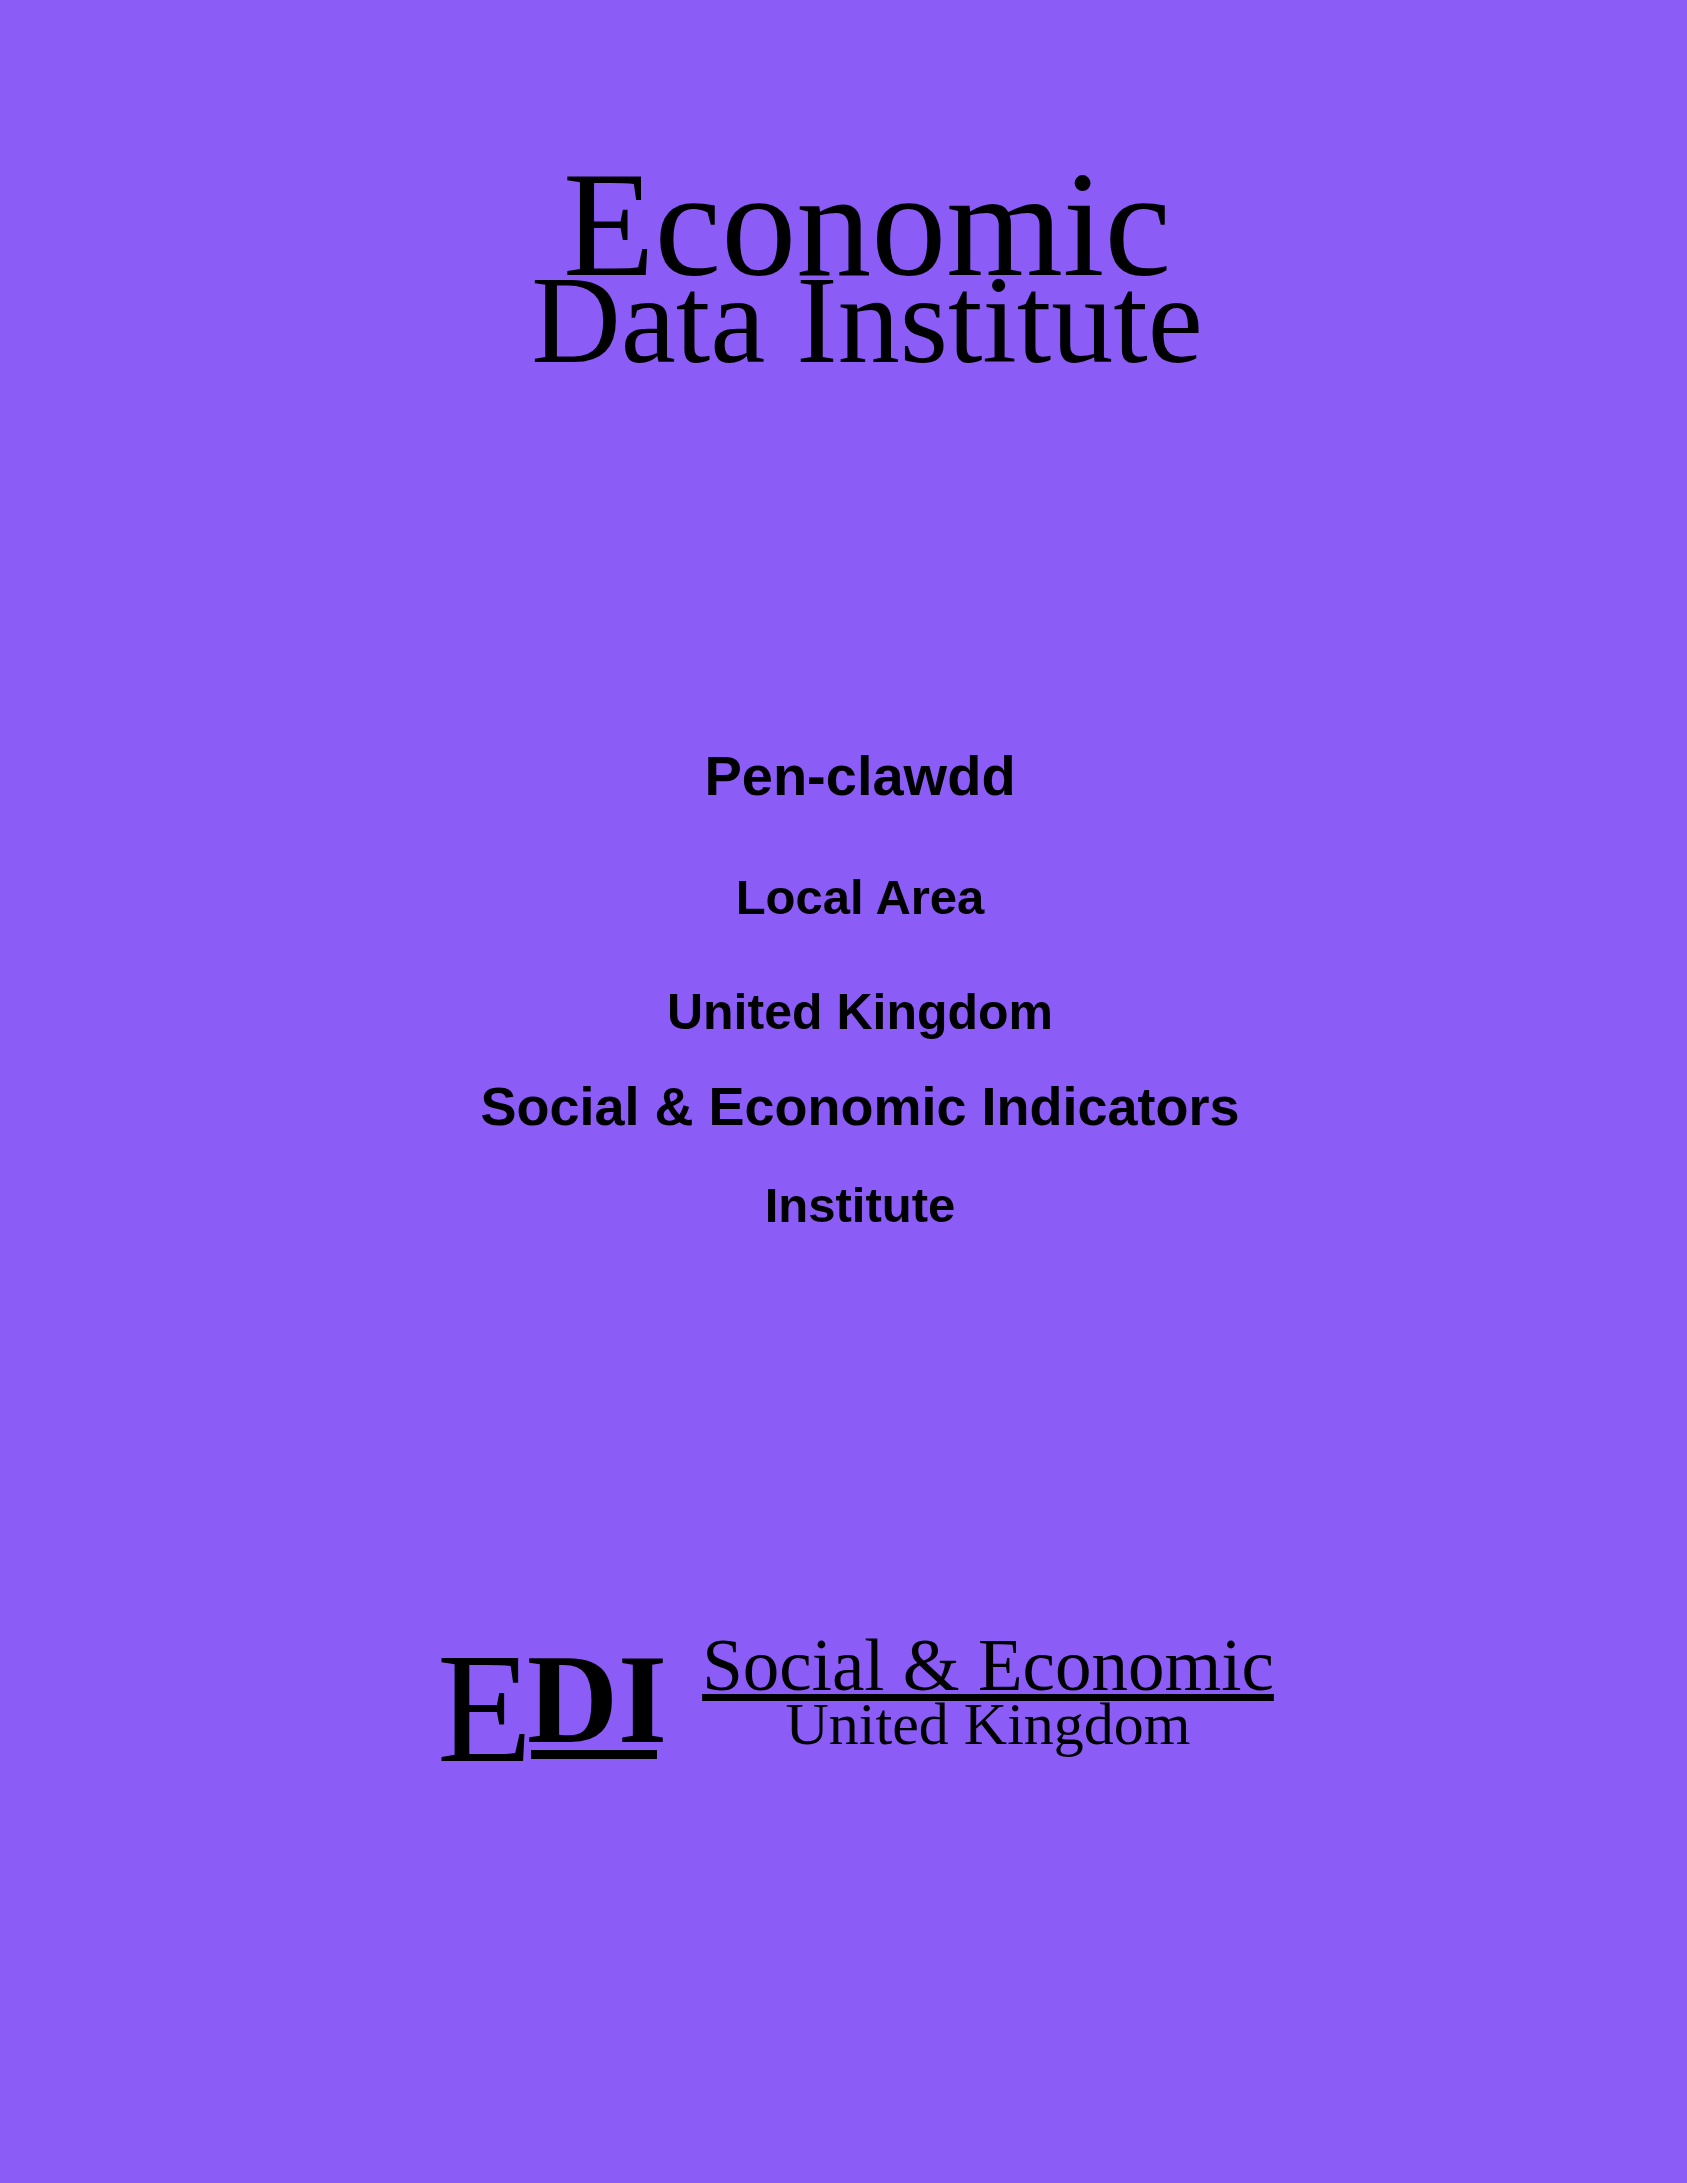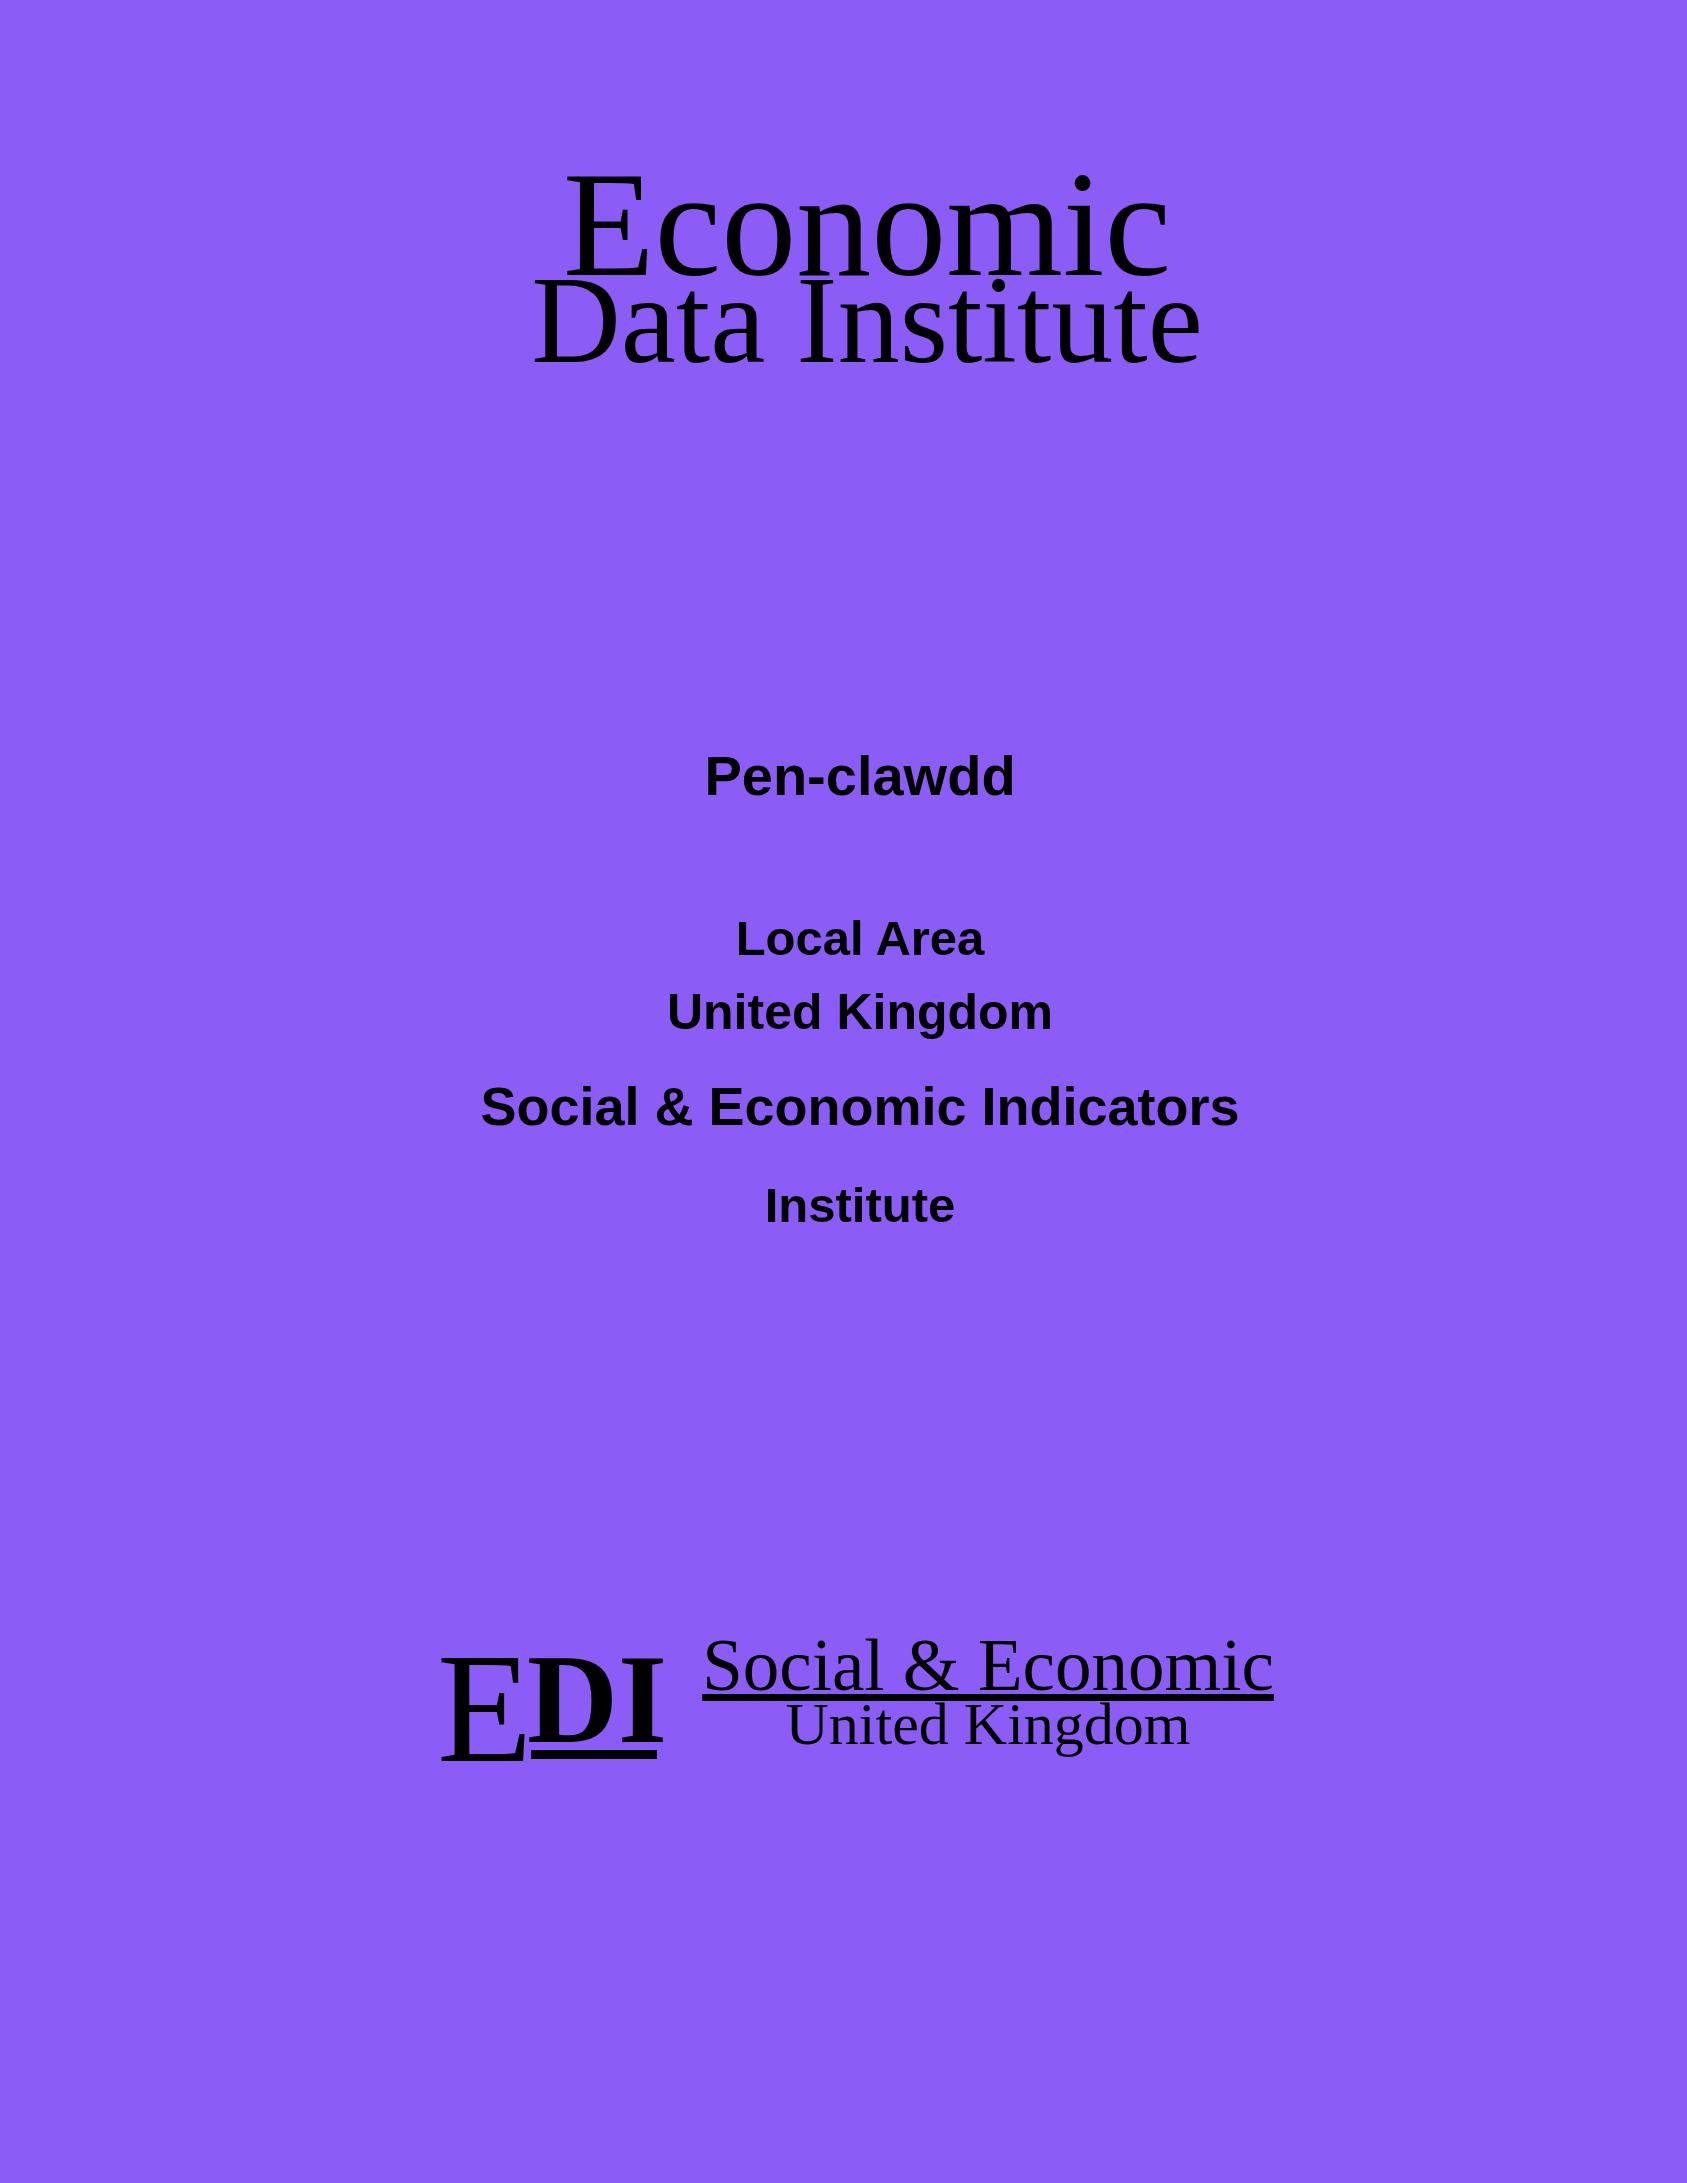--- a/index.html
+++ b/index.html
@@ -32,21 +32,21 @@
     font-family: "Liberation Sans", "DejaVu Sans", sans-serif;
     font-weight: 700;
   }
 
   
   .logo-top-line1 { left: 867px; top: 149px;  font-size: 150px; }
   .logo-top-line2 { left: 867px; top: 259px;  font-size: 124px; }
 
   
   .area-name      { left: 860px; top: 748px; font-size: 56px; }
-  .area-type      { left: 860px; top: 873px; font-size: 49px; margin-top: 41px; }
+  .area-type      { left: 860px; top: 873px; font-size: 49px; }
   .country        { left: 860px; top: 987px; font-size: 50px; }
   .product        { left: 860px; top: 1079px; font-size: 54px; }
   .doc-type       { left: 860px; top: 1181px; font-size: 49px; }
 
   
   .edi-e {
     position: absolute;
     left: 437px; top: 1631px;
     font-size: 156px;
     line-height: 1;

